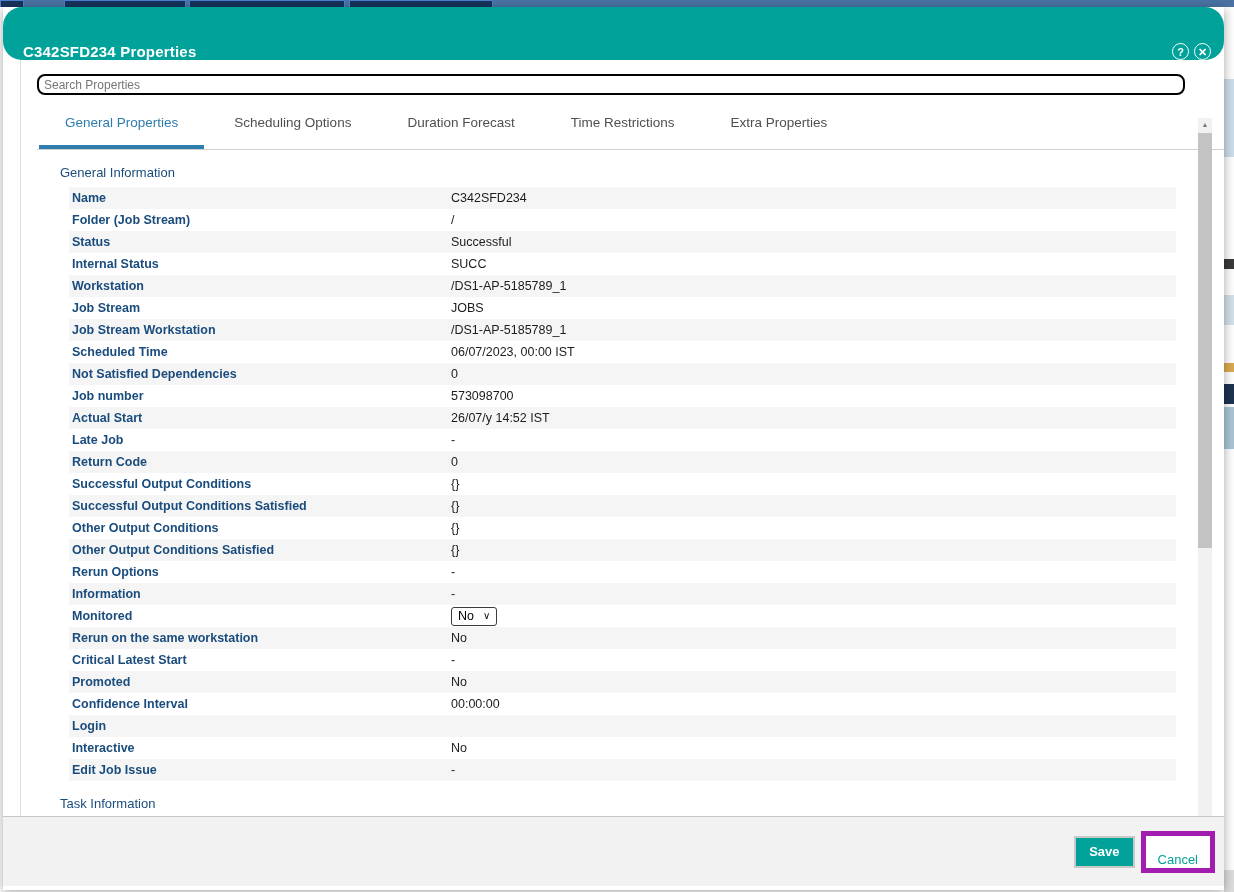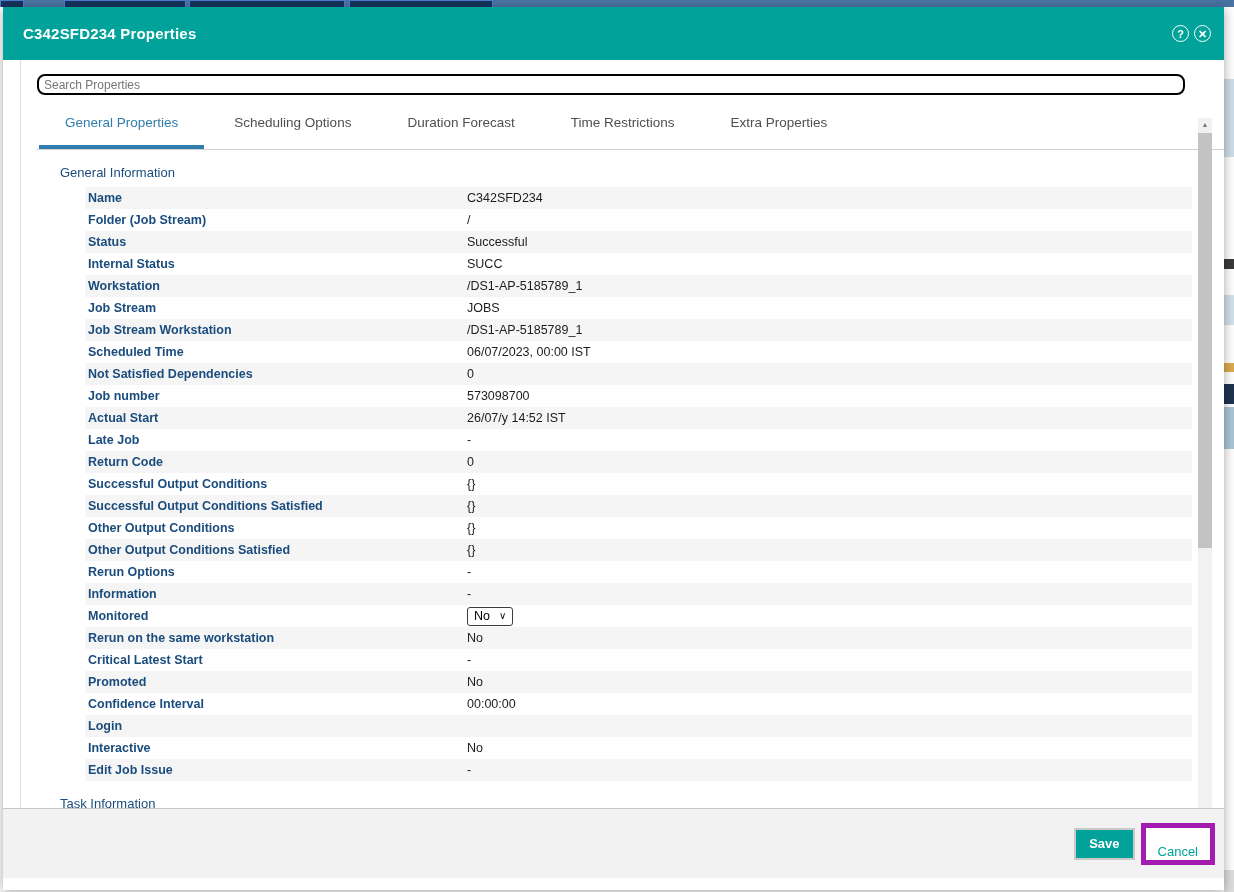--- a/index.html
+++ b/index.html
@@ -15,22 +15,23 @@
   .backdrop-right { position:absolute; top:7px; right:0; width:10px; height:885px; background:#fdfdfd; }
   .backdrop-right .frag { position:absolute; left:0; width:10px; }
 
   
   .dialog {
     position:absolute; left:3px; top:7px; width:1221px; height:883px;
     background:#fff; box-shadow:0 2px 10px rgba(0,0,0,.35);
   }
   .dialog-header {
     height:53px; background:#00a299; color:#fff;
-    display:flex; align-items:center; justify-content:space-between;
+    display:flex; align-items:flex-end; justify-content:space-between;
     padding:0 13px 0 20px;
+    border-radius:19px;
   }
   .dialog-title { font-size:15px; font-weight:bold; letter-spacing:.2px; }
   .header-icons { display:flex; gap:5px; }
   .circle-btn {
     width:17px; height:17px; border:1.5px solid #fff; border-radius:50%;
     color:#fff; font-size:11px; line-height:14px; text-align:center; cursor:pointer;
     display:flex; align-items:center; justify-content:center; font-weight:bold;
   }
 
   .dialog-body { position:absolute; top:53px; left:0; right:0; bottom:70px; overflow:hidden; background:#fff; }
@@ -44,21 +45,21 @@
   .search-input::placeholder { color:#757575; }
 
   .tabs { display:flex; border-bottom:1px solid #d0d0d0; margin-top:9px; width:1190px; padding-left:2px; }
   .tab {
     font-size:13.5px; color:#4f4f4f; padding:11px 26px 11px; cursor:pointer;
     white-space:nowrap; margin-right:4px;
   }
   .tab.active { color:#2e7dad; border-bottom:4px solid #2e7dad; padding-bottom:15px; }
 
   .section-title { color:#1a4c7d; font-weight:normal; font-size:13px; margin:15px 0 7px 23px; }
-  .rows { margin-left:48px; width:1107px; }
+  .rows { margin-left:32px; width:1107px; }
   .row { display:flex; height:22px; align-items:center; font-size:12.5px; }
   .row.odd { background:#f5f5f5; }
   .row-label { width:382px; color:#1a4c7d; font-weight:bold; padding-left:3px; flex:none; }
   .row-value { color:#1c1c1c; }
 
   .select-box {
     display:inline-flex; align-items:center; gap:9px; background:#fff;
     border:1px solid #3c3c3c; border-radius:3px; padding:1px 6px 2px 6px;
     font-size:12.5px; color:#000; cursor:pointer; line-height:14px;
   }
@@ -71,21 +72,21 @@
     position:absolute; top:58px; right:12px; width:14px; height:737px;
     background:#f1f1f1;
   }
   .scroll-arrow { position:absolute; left:0; width:14px; height:14px; color:#777;
     font-size:7px; text-align:center; line-height:14px; cursor:pointer; }
   .scroll-arrow.up { top:0; }
   .scroll-thumb { position:absolute; top:15px; left:0; width:14px; height:415px; background:#c3c3c3; cursor:pointer; }
 
   
   .dialog-footer {
-    position:absolute; bottom:12px; left:0; width:100%; height:70px;
+    position:absolute; bottom:4px; left:0; width:100%; height:70px;
     background:#f2f2f2; border-top:1px solid #c6c6c6;
     display:flex; align-items:center; justify-content:flex-end; gap:6px;
     padding-right:9px;
   }
   .btn { font-family:"Liberation Sans", sans-serif; font-size:13px; cursor:pointer; height:32px; }
   .btn-save {
     background:#00a299; color:#fff; font-weight:bold; border:2px solid #c9c9c9;
     padding:0 13px; 
   }
   .btn-cancel {

